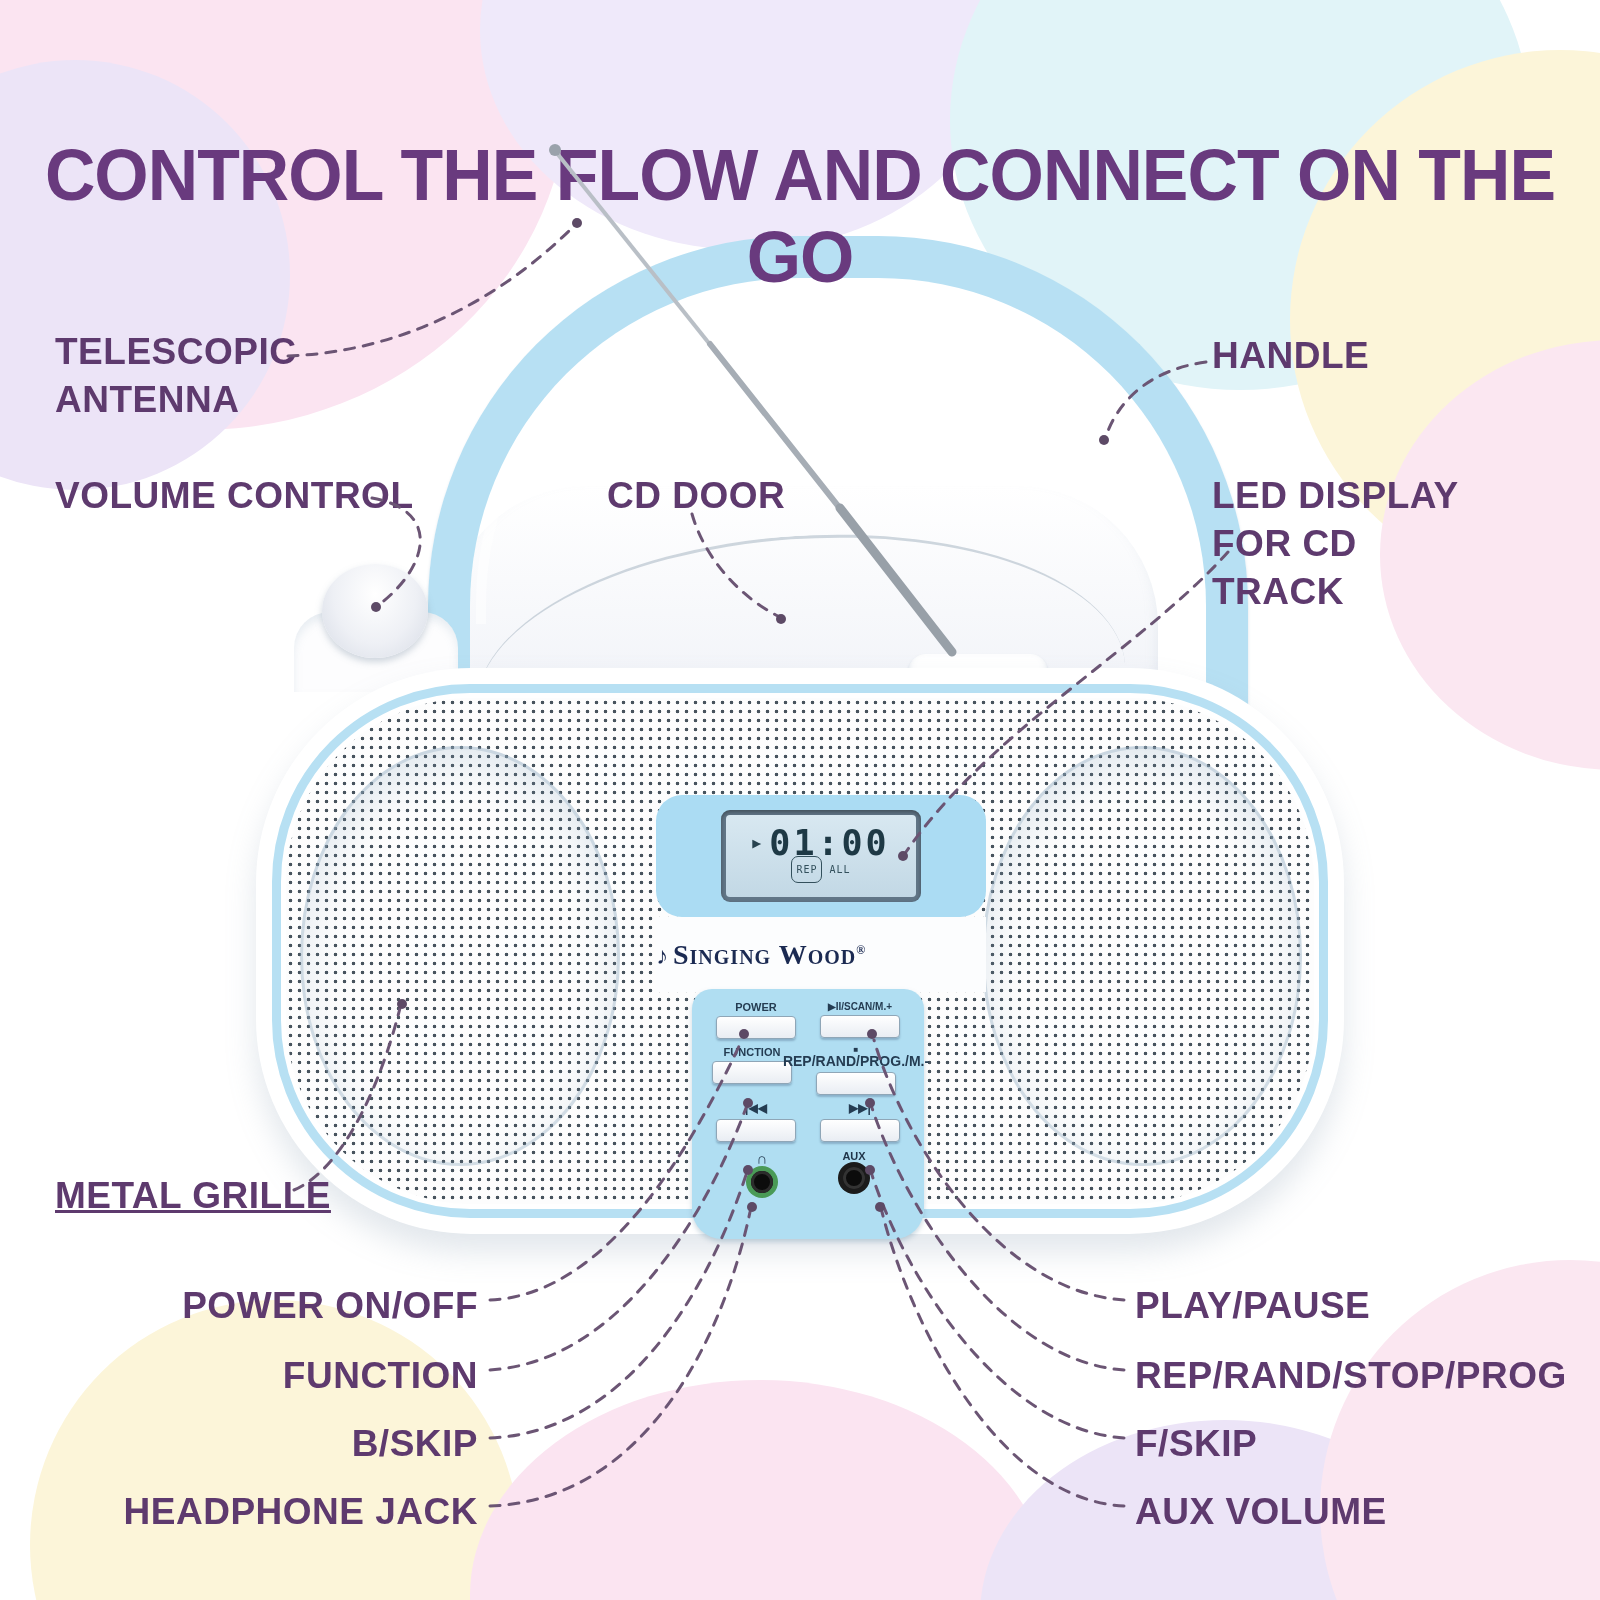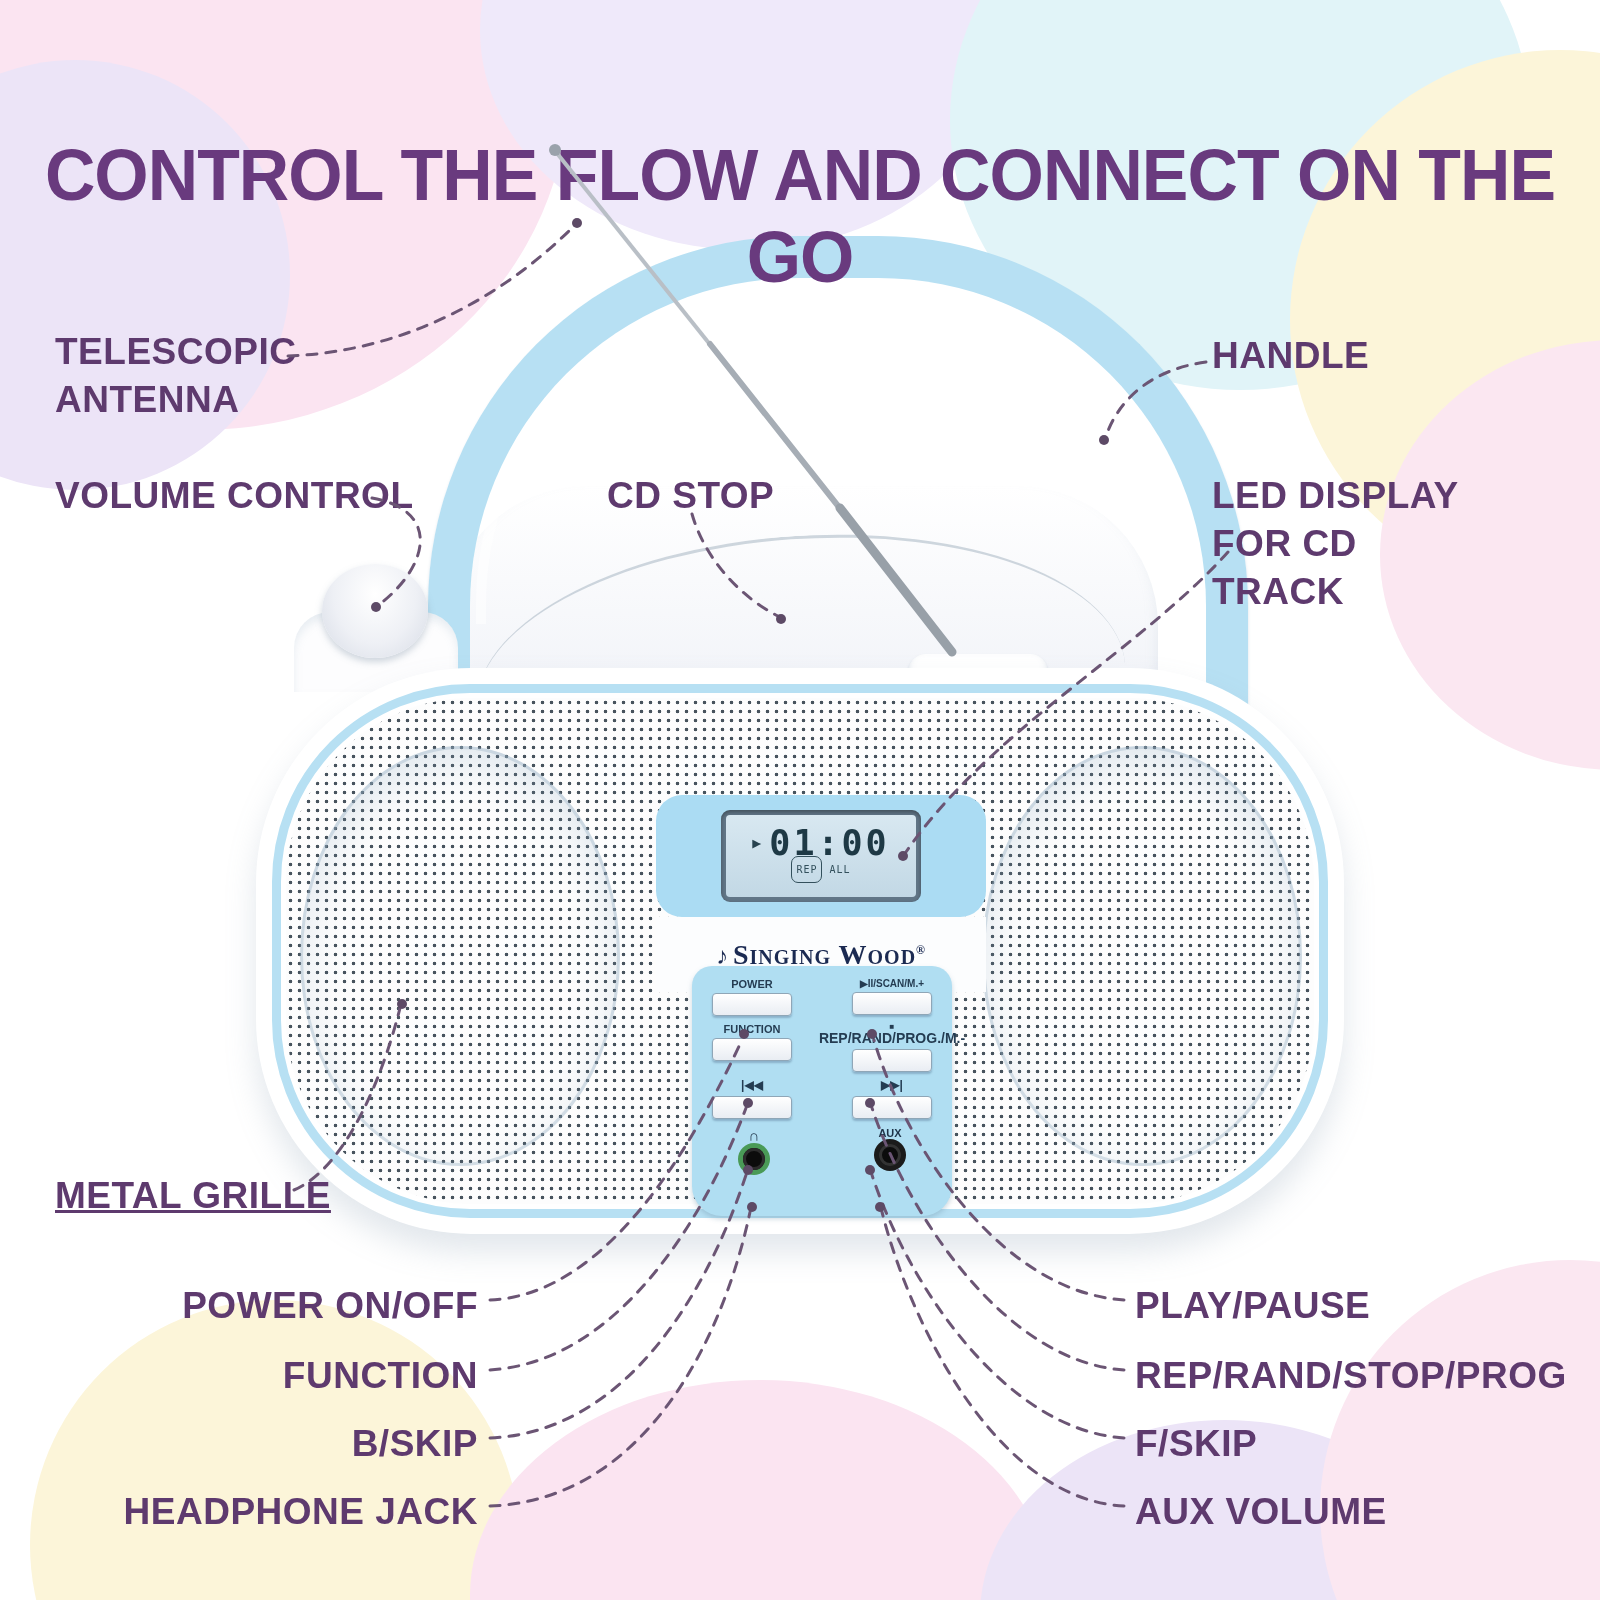--- a/index.html
+++ b/index.html
@@ -66,30 +66,30 @@
   .lcd-screen{width:100%;height:100%;border-radius:4px;
              background:linear-gradient(#d8e8f1,#c2d8e5);
              font-family:"DejaVu Sans Mono",monospace;color:#1e3945;}
   .lcd-row{display:flex;align-items:center;justify-content:center;gap:8px;padding-top:8px;}
   .lcd-play{font-size:15px;color:#27424f;}
   .lcd-time{font-size:35px;font-weight:bold;letter-spacing:3px;}
   .lcd-sub{text-align:center;font-size:10px;color:#33505c;letter-spacing:1px;margin-top:1px;}
   .lcd-rep{border:1px solid #33505c;border-radius:7px;padding:7px 4px;text-align:center;}
 
   .panel-mid{position:absolute;left:400px;top:249px;width:330px;height:75px;background:#fcfdfe;
-             display:flex;align-items:center;justify-content:center;}
+             display:flex;align-items:center;}
   .brand{font-family:"Liberation Serif",serif;font-variant:small-caps;font-weight:700;
          font-size:28px;color:#1b2a52;letter-spacing:1px;}
   .brand .note{font-size:24px;margin-right:4px;}
   .brand .reg{font-size:12px;vertical-align:super;}
 
-  .btn-panel{position:absolute;left:436px;top:298px;width:260px;height:250px;
+  .btn-panel{position:absolute;left:436px;top:321px;width:232px;height:250px;
              background:#b0def2;border-radius:20px 20px 30px 30px;
              box-shadow:0 3px 5px rgba(110,145,170,.35);box-sizing:border-box;
-             padding:12px 4px 0;}
+             padding:12px 12px 0;}
   .brow{display:flex;justify-content:space-between;margin-bottom:7px;}
   .ctl{width:112px;display:flex;flex-direction:column;align-items:center;}
   .clabel{font-size:11px;font-weight:700;color:#243c52;white-space:nowrap;line-height:1.1;}
   .clabel.mid{font-size:10px;}
   .clabel.small{font-size:14px;}
   .clabel.glyph{font-size:12px;}
   .stopg{display:block;text-align:center;font-size:8px;line-height:1;color:#243c52;font-weight:700;}
   .cbtn{margin-top:3px;width:78px;height:21px;border-radius:4px;
         background:linear-gradient(#ffffff,#e9edf3);border:1px solid #8fa6b7;
         box-shadow:0 2px 2px rgba(80,110,140,.4);}
@@ -215,21 +215,21 @@
       <div class="jack">
         <span class="jicon auxt">AUX</span>
         <div class="jhole black"></div>
       </div>
     </div>
   </div>
 </div>
 
 <div class="callout co-antenna">TELESCOPIC ANTENNA</div>
 <div class="callout co-volume">VOLUME CONTROL</div>
-<div class="callout co-cddoor">CD STOP</div>
+<div class="callout co-cddoor">CD DOOR</div>
 <div class="callout co-handle">HANDLE</div>
 <div class="callout co-led">LED DISPLAY FOR CD TRACK</div>
 <div class="callout co-grille">METAL GRILLE</div>
 <div class="callout co-power">POWER ON/OFF</div>
 <div class="callout co-function">FUNCTION</div>
 <div class="callout co-bskip">B/SKIP</div>
 <div class="callout co-phone">HEADPHONE JACK</div>
 <div class="callout co-play">PLAY/PAUSE</div>
 <div class="callout co-rep">REP/RAND/STOP/PROG</div>
 <div class="callout co-fskip">F/SKIP</div>

